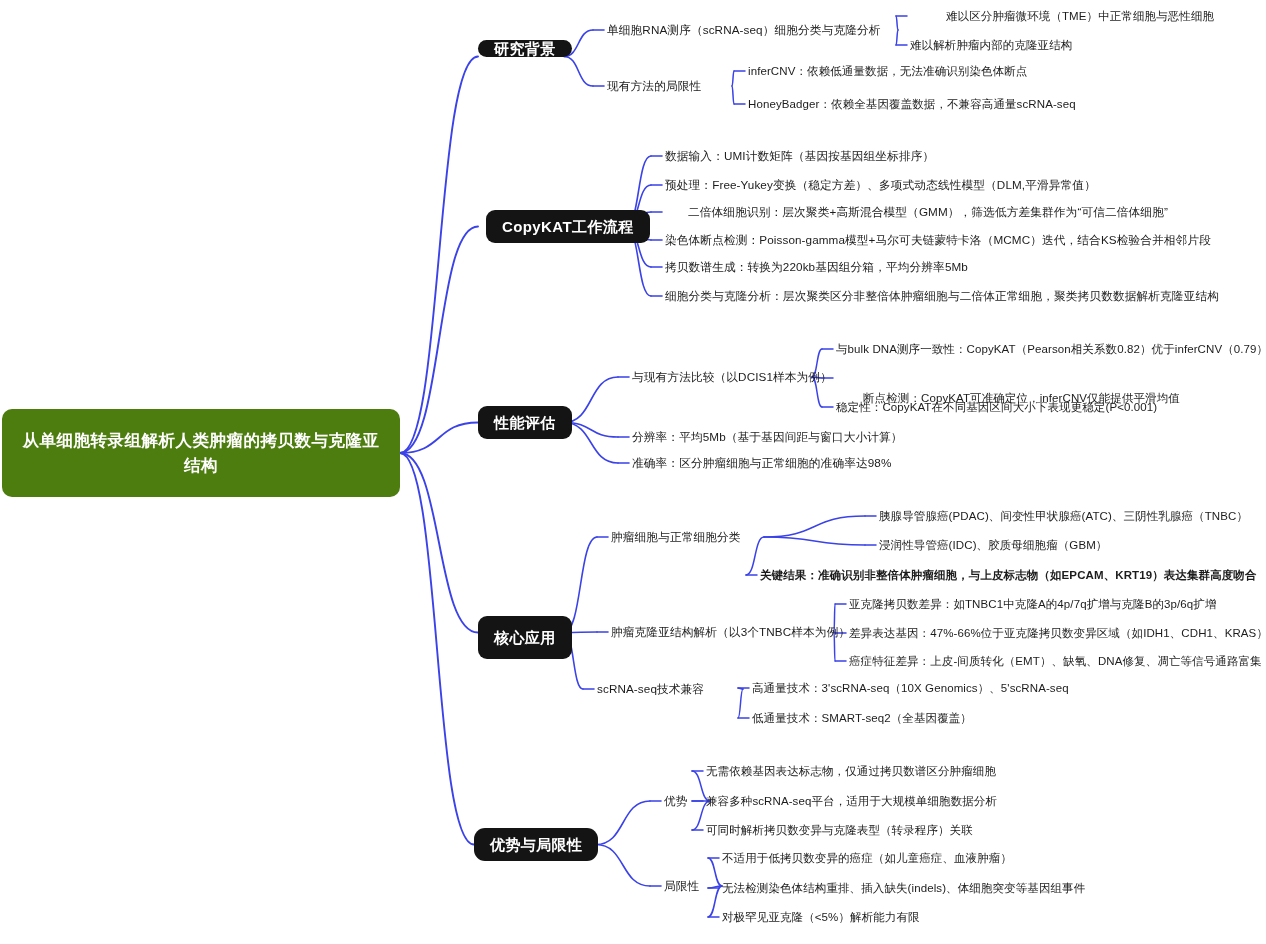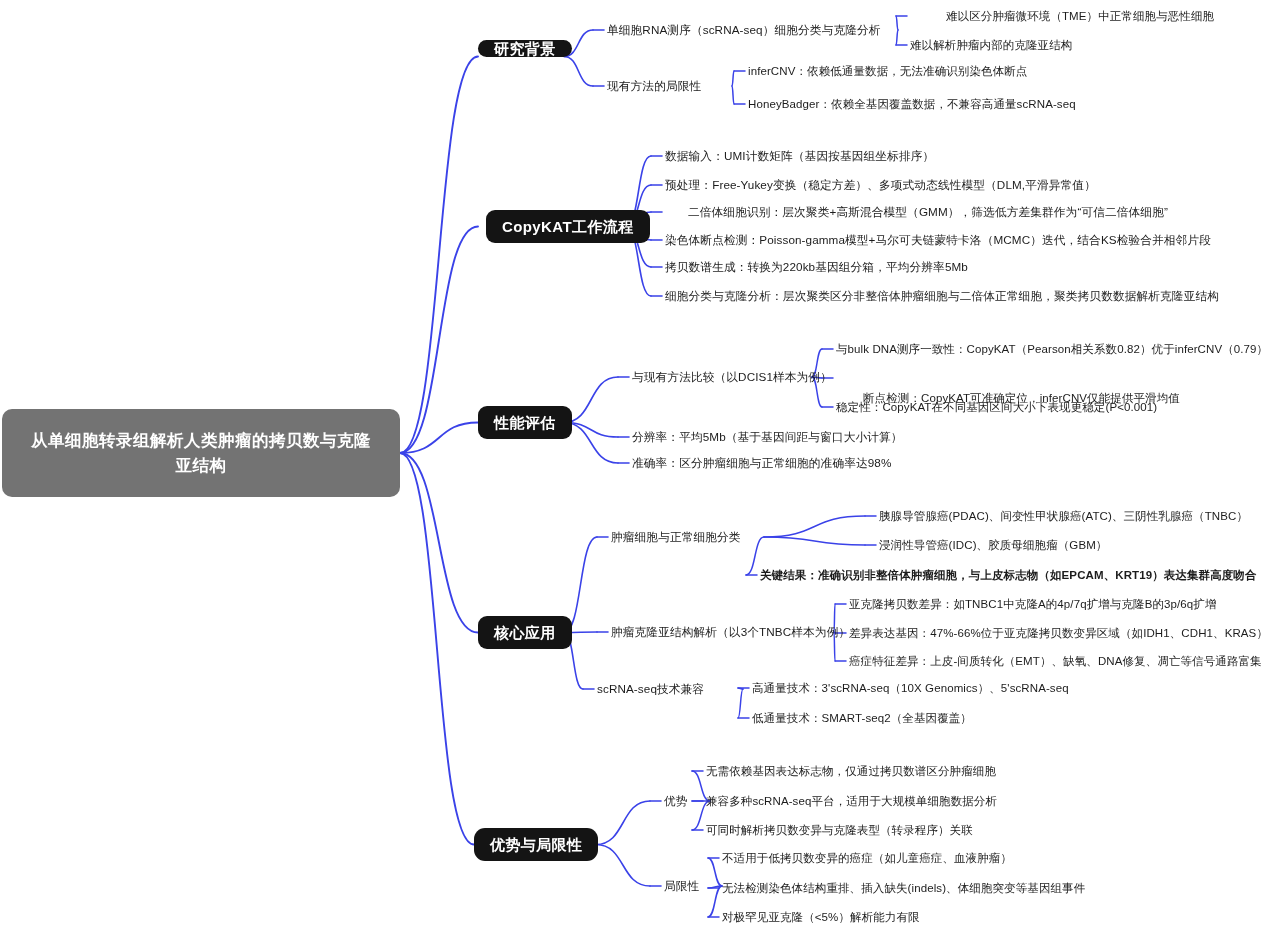--- a/index.html
+++ b/index.html
@@ -10,32 +10,32 @@
     overflow:hidden;
     position:relative;
   }
   #canvas{position:absolute;left:0;top:0;width:1266px;height:944px;}
   #wires{position:absolute;left:0;top:0;width:1266px;height:944px;pointer-events:none;}
 
   
   .root{
     position:absolute;
     box-sizing:border-box;
-    background:#737373;
+    background:#4d7c0f;
     color:#ffffff;
     border-radius:10px;
     font-weight:bold;
     font-size:16.5px;
     line-height:25px;
     letter-spacing:.5px;
     display:flex;
     align-items:center;
     justify-content:center;
     text-align:center;
-    padding:8px 28px;
+    padding:8px 20px;
   }
 
   
   .branch{
     position:absolute;
     box-sizing:border-box;
     background:#141414;
     color:#ffffff;
     border-radius:9px;
     font-weight:bold;
@@ -162,21 +162,21 @@
     <div class="lbl l2" style="left: 665px; top: 240px;">染色体断点检测：Poisson-gamma模型+马尔可夫链蒙特卡洛（MCMC）迭代，结合KS检验合并相邻片段</div>
     <div class="lbl l2" style="left: 665px; top: 267px;">拷贝数谱生成：转换为220kb基因组分箱，平均分辨率5Mb</div>
     <div class="lbl l2" style="left: 665px; top: 296px;">细胞分类与克隆分析：层次聚类区分非整倍体肿瘤细胞与二倍体正常细胞，聚类拷贝数数据解析克隆亚结构</div>
     <div class="branch" style="left: 478px; top: 406px; min-width: 86px; height: 33px;">性能评估</div>
     <div class="lbl l2" style="left: 632px; top: 377px;">与现有方法比较（以DCIS1样本为例）</div>
     <div class="lbl l3" style="left: 836px; top: 349px;">与bulk DNA测序一致性：CopyKAT（Pearson相关系数0.82）优于inferCNV（0.79）</div>
     <div class="lbl l3" style="left: 836px; top: 398px; margin-left: 27px;">断点检测：CopyKAT可准确定位，inferCNV仅能提供平滑均值</div>
     <div class="lbl l3" style="left: 836px; top: 407px;">稳定性：CopyKAT在不同基因区间大小下表现更稳定(P&lt;0.001)</div>
     <div class="lbl l2" style="left: 632px; top: 437px;">分辨率：平均5Mb（基于基因间距与窗口大小计算）</div>
     <div class="lbl l2" style="left: 632px; top: 463px;">准确率：区分肿瘤细胞与正常细胞的准确率达98%</div>
-    <div class="branch" style="left: 478px; top: 616px; min-width: 86px; height: 33px;">核心应用</div>
+    <div class="branch" style="left: 478px; top: 616px; min-width: 86px; height: 43px;">核心应用</div>
     <div class="lbl l2" style="left: 611px; top: 537px;">肿瘤细胞与正常细胞分类</div>
     <div class="lbl l3" style="left: 879px; top: 516px;">胰腺导管腺癌(PDAC)、间变性甲状腺癌(ATC)、三阴性乳腺癌（TNBC）</div>
     <div class="lbl l3" style="left: 879px; top: 545px;">浸润性导管癌(IDC)、胶质母细胞瘤（GBM）</div>
     <div class="lbl l3" style="left: 760px; top: 575px; font-weight: bold;">关键结果：准确识别非整倍体肿瘤细胞，与上皮标志物（如EPCAM、KRT19）表达集群高度吻合</div>
     <div class="lbl l2" style="left: 611px; top: 632px;">肿瘤克隆亚结构解析（以3个TNBC样本为例）</div>
     <div class="lbl l3" style="left: 849px; top: 604px;">亚克隆拷贝数差异：如TNBC1中克隆A的4p/7q扩增与克隆B的3p/6q扩增</div>
     <div class="lbl l3" style="left: 849px; top: 633px;">差异表达基因：47%-66%位于亚克隆拷贝数变异区域（如IDH1、CDH1、KRAS）</div>
     <div class="lbl l3" style="left: 849px; top: 661px;">癌症特征差异：上皮-间质转化（EMT）、缺氧、DNA修复、凋亡等信号通路富集</div>
     <div class="lbl l2" style="left: 597px; top: 689px;">scRNA-seq技术兼容</div>
     <div class="lbl l3" style="left: 752px; top: 688px;">高通量技术：3'scRNA-seq（10X Genomics）、5'scRNA-seq</div>

